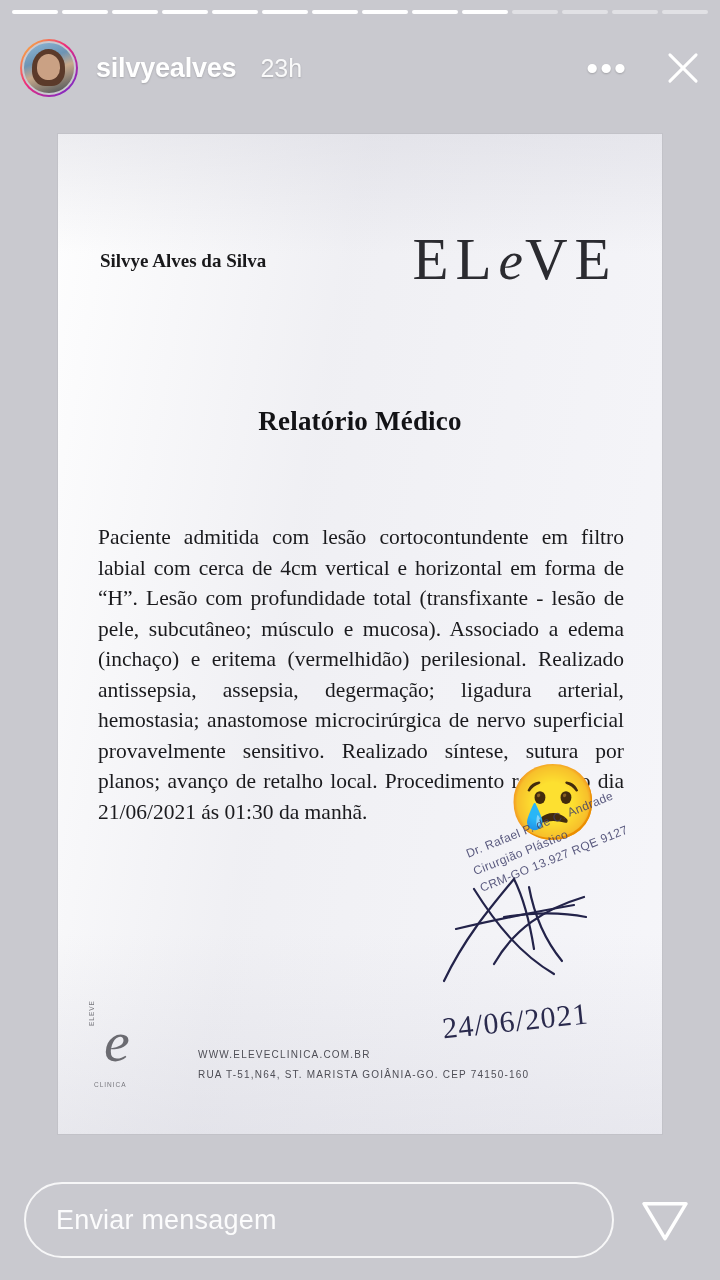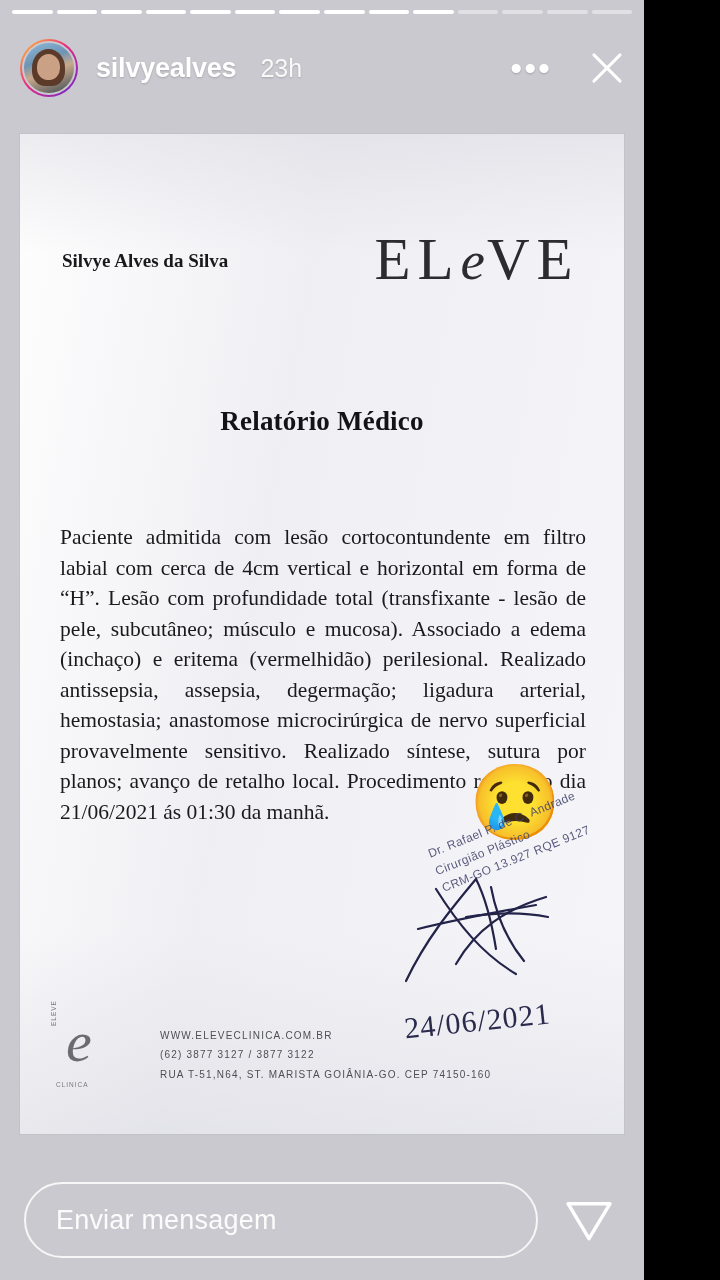--- a/index.html
+++ b/index.html
@@ -4,21 +4,21 @@
 <style>
   * { box-sizing: border-box; margin: 0; padding: 0; }
   html, body {
     width: 720px; height: 1280px;
     background: #000;
     font-family: "Liberation Sans", sans-serif;
     overflow: hidden;
   }
   .story {
     position: relative;
-    width: 644px; height: 1280px;
+    width: 720px; height: 1280px;
     background: #c9c9cf;
     overflow: hidden;
   }
 
   
   .progress-row {
     position: absolute;
     top: 10px; left: 12px; right: 12px;
     display: flex;
     gap: 4px;
@@ -358,21 +358,20 @@
       <div class="emoji">😢</div>
 
       <div class="footer-logo">
         <div class="fl-e">e</div>
         <div class="fl-t1">ELEVE</div>
         <div class="fl-t2">CLINICA</div>
       </div>
 
       <div class="footer-lines">
         <div>WWW.ELEVECLINICA.COM.BR</div>
-        <div>(62) 3877 3127 / 3877 3122</div>
         <div>RUA T-51,N64, ST. MARISTA  GOIÂNIA-GO. CEP 74150-160</div>
       </div>
 
       <div class="sig-block">
         <div class="sig-stamp">
           <div>Dr. Rafael P. de C. Andrade</div>
           <div>Cirurgião Plástico</div>
           <div>CRM-GO 13.927 RQE 9127</div>
         </div>
         <svg class="sig-scrawl" viewBox="0 0 180 120">

